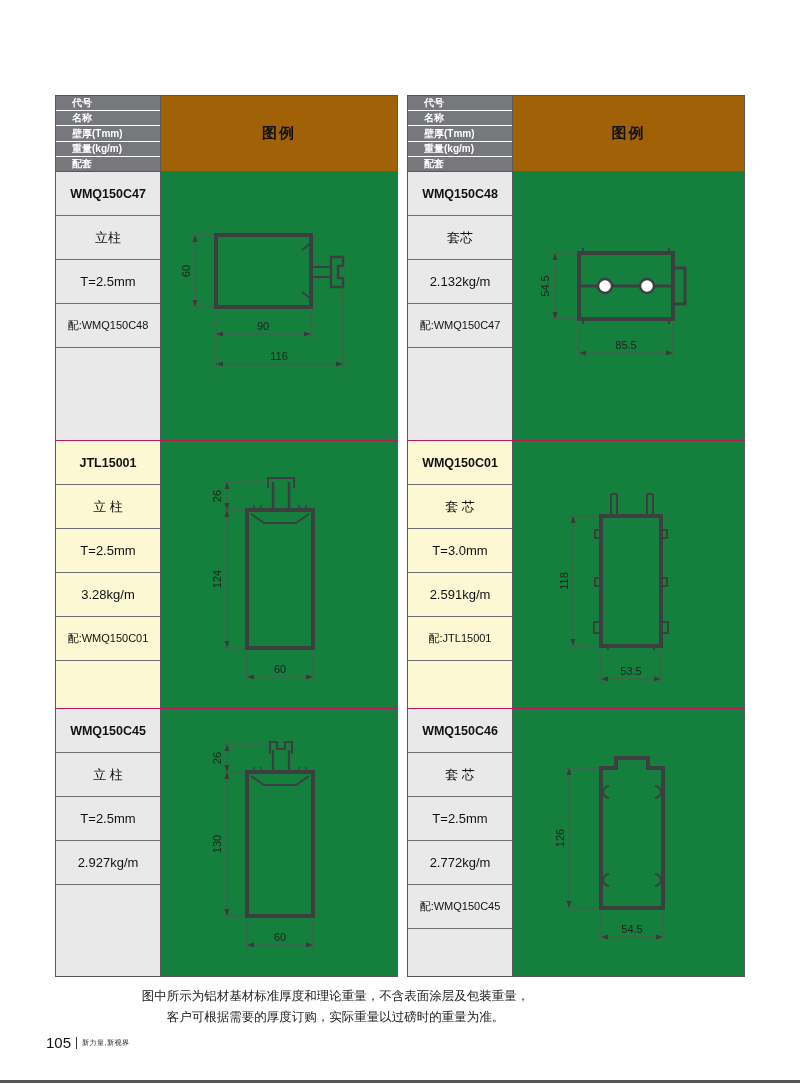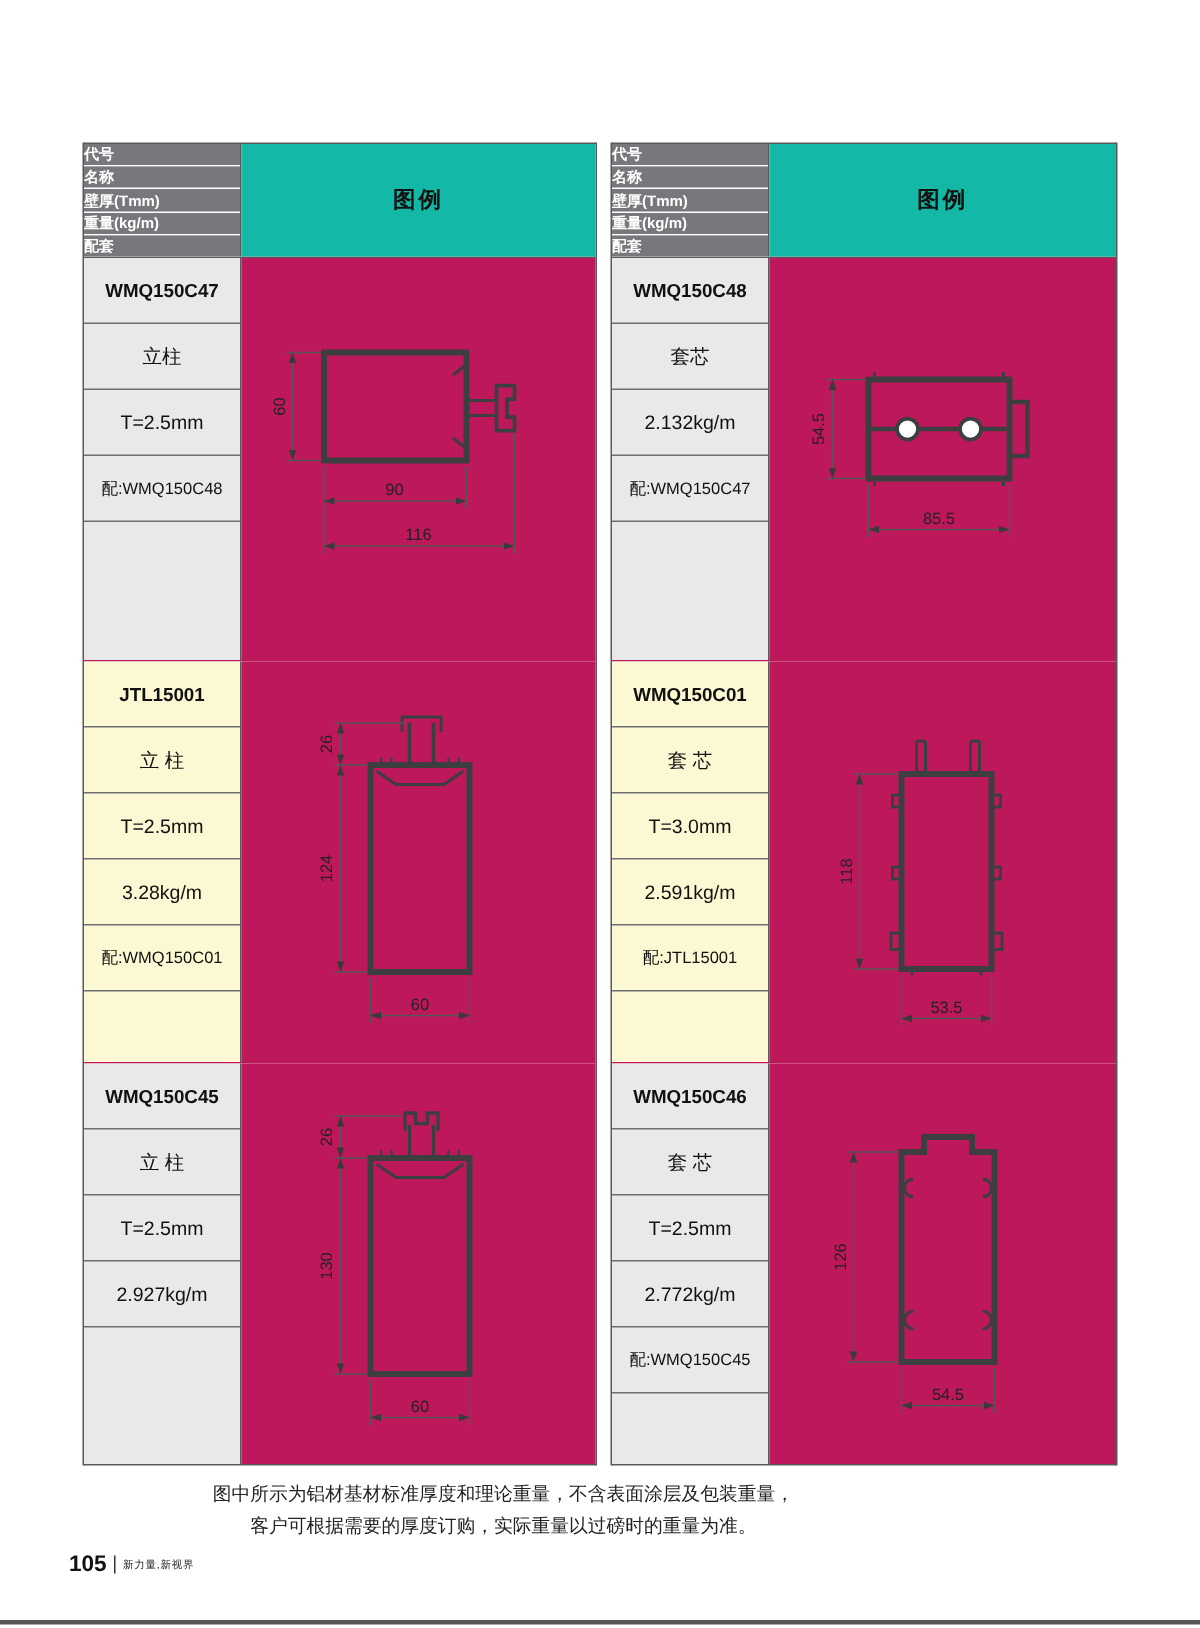--- a/index.html
+++ b/index.html
@@ -11,54 +11,54 @@
     position:absolute;top:95px;border:1px solid #58595b;background:#fff;
     box-sizing:border-box;
   }
   .thead{display:flex;height:75px;border-bottom:1px solid #58595b;}
   .header-labels{
     width:105px;box-sizing:border-box;border-right:1px solid #58595b;
     display:flex;flex-direction:column;background:#fff;
   }
   .hcell{
     flex:1;background:#77787b;color:#fff;font-weight:bold;font-size:10px;
-    display:flex;align-items:center;padding-left:0;
+    display:flex;align-items:center;padding-left:16px;
     border-bottom:1px solid #fff;box-sizing:border-box;
   }
   .hcell:last-child{border-bottom:none;}
   .legend-cell{
-    flex:1;background:#14b8a6;display:flex;align-items:center;justify-content:center;
+    flex:1;background:#a16207;display:flex;align-items:center;justify-content:center;
     font-weight:bold;font-size:15px;letter-spacing:2px;color:#111;
   }
   .prow{display:flex;height:268px;box-sizing:border-box;}
   .prow + .prow{border-top:1px solid #be185d;}
   .label-col{
     width:105px;box-sizing:border-box;border-right:1px solid #58595b;
     display:flex;flex-direction:column;background:#e9e9ea;
   }
   .prow.hl .label-col{background:#fcf8d3;}
   .spec-cell{
     height:44px;box-sizing:border-box;border-bottom:1px solid #6e6f72;
     display:flex;align-items:center;justify-content:center;
     font-size:13px;text-align:center;color:#111;
   }
   .spec-cell.code{font-weight:bold;font-size:12.5px;}
   .spec-cell.match{font-size:11px;}
   .diagram{
-    flex:1;background:#be185d;display:flex;align-items:center;justify-content:center;
+    flex:1;background:#15803d;display:flex;align-items:center;justify-content:center;
   }
   svg text{font-family:"Liberation Sans", sans-serif;}
   .note{
     position:absolute;top:986px;left:0;width:671px;text-align:center;
     font-size:12.5px;line-height:1.65;color:#222;
   }
   .pagefoot{
     position:absolute;top:1034px;left:46px;display:flex;align-items:center;
   }
-  .pnum{font-weight:bold;font-size:15px;color:#111;}
+  .pnum{font-weight:normal;font-size:15px;color:#111;}
   .pbar{display:inline-block;width:1px;height:12px;background:#333;margin:0 5px;}
   .pbrand{font-size:7px;color:#222;letter-spacing:0.5px;}
   .bottom-bar{
     position:absolute;left:0;top:1080px;width:800px;height:3px;background:#55565a;
   }
 </style>
 </head>
 <body>
 
 <div class="catalog-table" style="left:55px;width:343px;">

